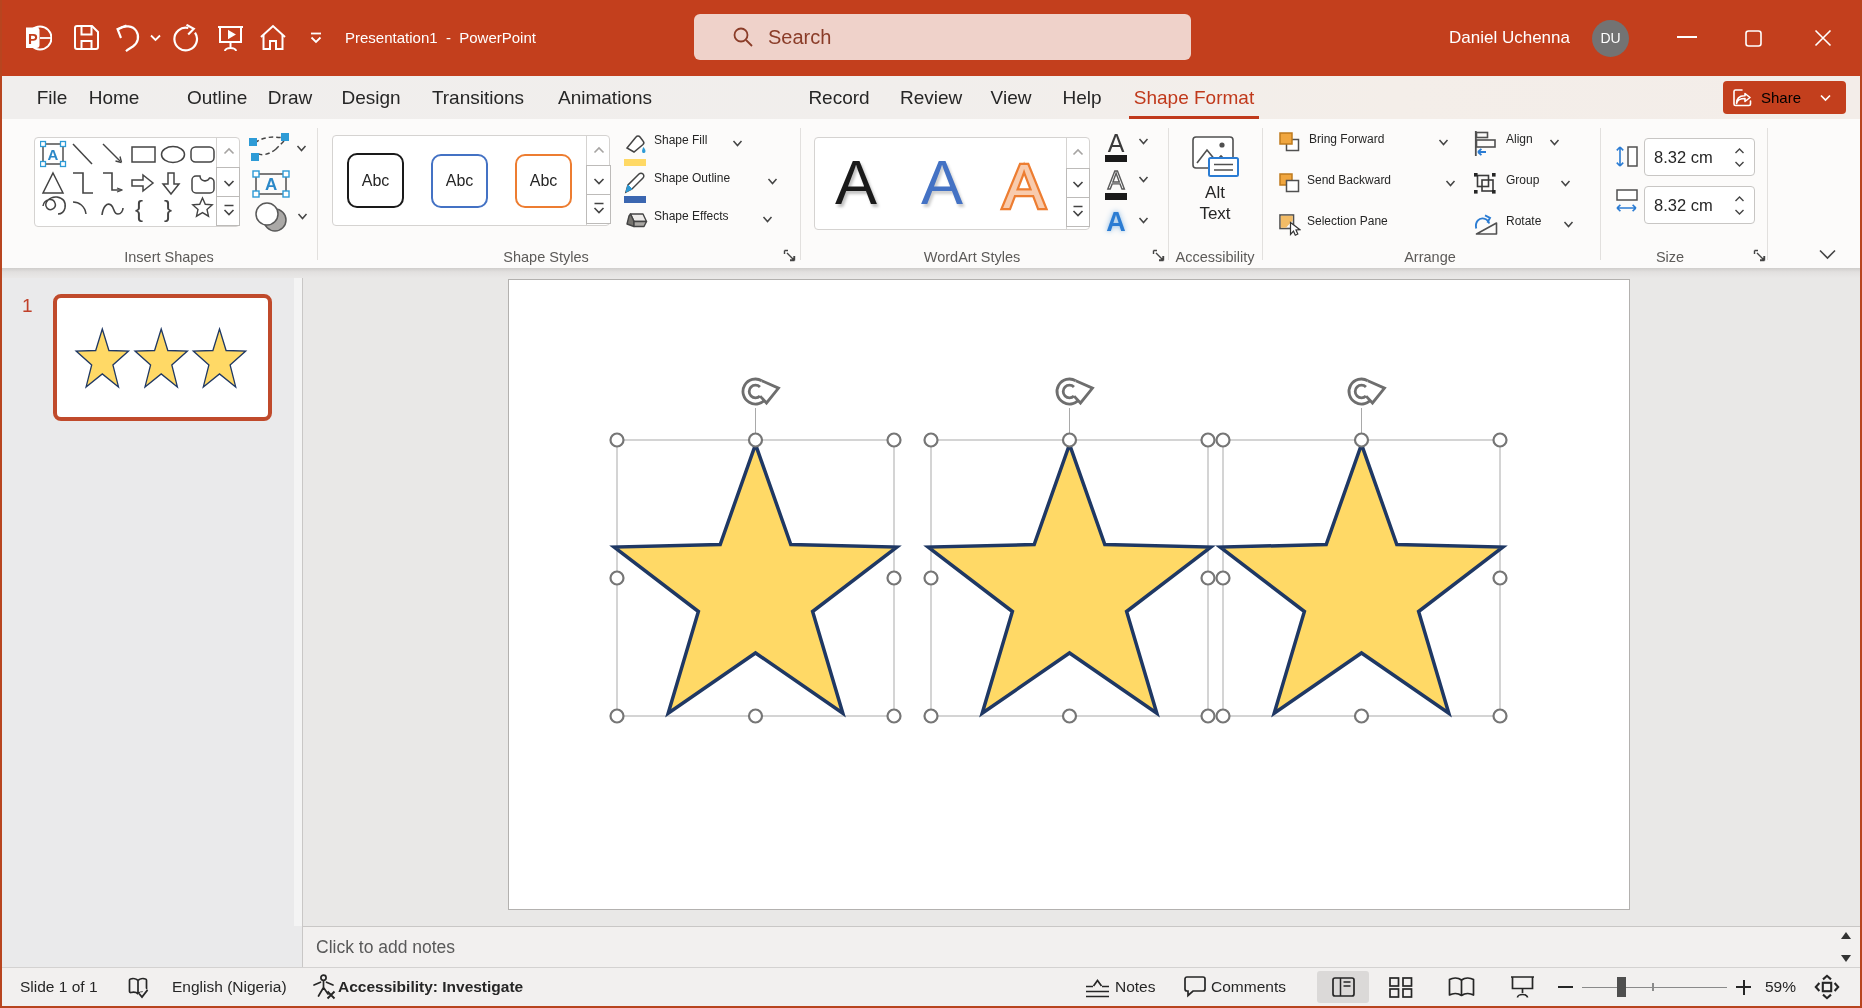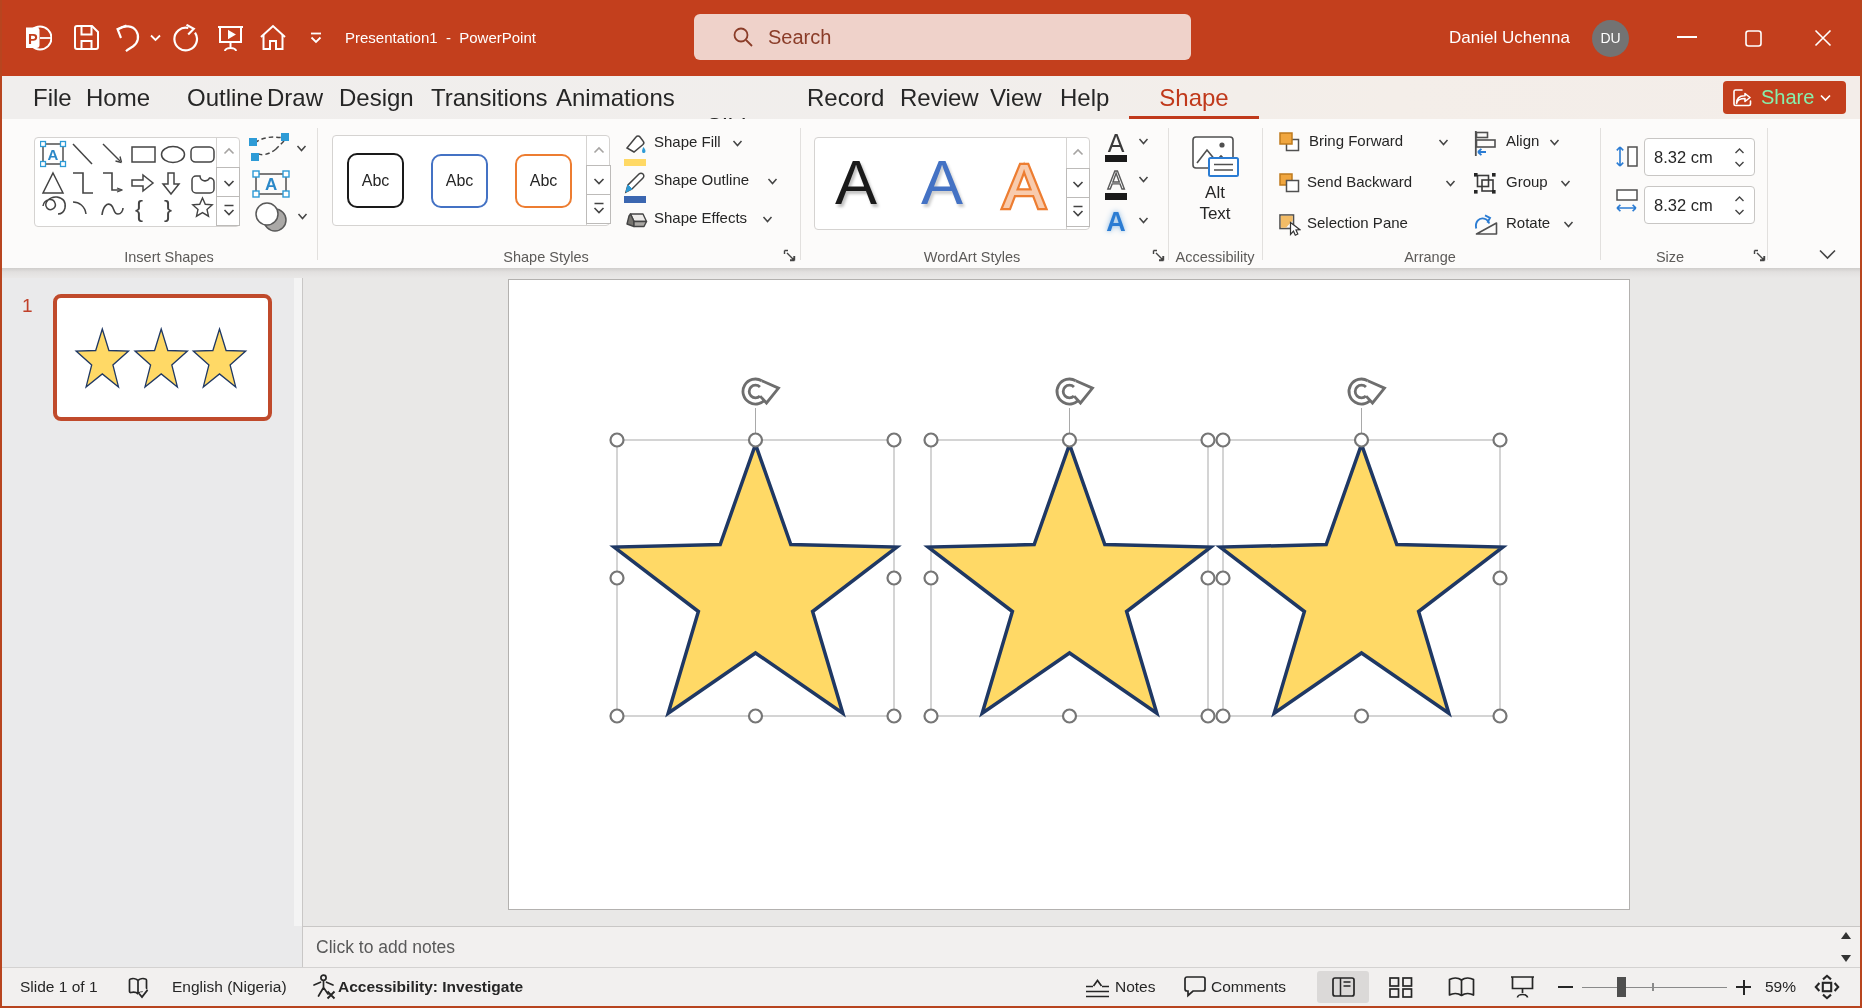--- a/index.html
+++ b/index.html
@@ -13,25 +13,25 @@
   #shadow { position:absolute; left:2px; top:268px; width:1858px; height:10px;
     background:linear-gradient(180deg,#CFCDCB 0%,#E2E0DF 40%,#E9E8E7 100%); }
   #panel { position:absolute; left:2px; top:278px; width:300px; height:689px; background:#EAEAEB; }
   #panelsep { position:absolute; left:302px; top:278px; width:1px; height:689px; background:#C9C7C6; }
   #canvas { position:absolute; left:303px; top:278px; width:1557px; height:648px; background:#E9E8E7; }
   #notes { position:absolute; left:303px; top:926px; width:1557px; height:41px; background:#F2F0EF; border-top:1px solid #C9C7C6; }
   #statusbar { position:absolute; left:2px; top:967px; width:1858px; height:39px; background:#F2F0EF; border-top:1px solid #D4D2D1; }
   #bleft { position:absolute; left:0; top:0; width:2px; height:1008px; background:#B8451F; z-index:50;}
   #bright { position:absolute; left:1860px; top:0; width:2px; height:1008px; background:#B8451F; z-index:50;}
   #bbottom { position:absolute; left:0; top:1006px; width:1862px; height:2px; background:#B8451F; z-index:50;}
-  .tab { position:absolute; top:0; height:43px; line-height:43px; font-size:24px; color:#262626; text-align:center; }
+  .tab { position:absolute; top:0; height:43px; line-height:43px; font-size:19px; color:#262626; text-align:center; }
   .glabel { position:absolute; top:130px; font-size:14.5px; color:#5C5A58; text-align:center; white-space:nowrap; }
   .gsep { position:absolute; top:9px; width:1px; height:132px; background:#E2E0DE; }
   .gallery { position:absolute; background:#fff; border:1px solid #D5D3D1; border-radius:4px; }
-  .rbtxt { position:absolute; font-size:15px; color:#262626; white-space:nowrap; }
+  .rbtxt { position:absolute; font-size:12px; color:#262626; white-space:nowrap; }
   .chev { position:absolute; width:11px; height:11px; }
   svg { display:block; }
   .spin { position:absolute; width:111px; height:38px; border:1px solid #C8C6C4; border-radius:4px; background:#fff; font-size:16.5px; color:#262626; }
   .spin span { position:absolute; left:9px; top:9px; }
 </style>
 </head>
 <body>
 <div id="titlebar">
   <svg class="abs" style="left:25px;top:25px" width="27" height="26" viewBox="0 0 27 26" fill="none" stroke="#fff" stroke-width="2">
     <circle cx="15" cy="13" r="11.5"></circle>
@@ -101,21 +101,21 @@
   <div class="tab" style="left:898px;width:60px;">Review</div>
   <div class="tab" style="left:988px;width:42px;">View</div>
   <div class="tab" style="left:1058px;width:44px;">Help</div>
   <div class="tab" style="left:1127px;width:130px;color:#C0391B;">Shape Format</div>
   <div class="abs" style="left:1127px;top:40px;width:130px;height:3px;background:#C0391B;"></div>
   <div class="abs" style="left:1721px;top:5px;width:123px;height:33px;background:#C33F1D;border-radius:4px;">
     <svg class="abs" style="left:10px;top:7px" width="20" height="19" viewBox="0 0 20 19" fill="none" stroke="#fff" stroke-width="1.6">
       <path d="M12 5.5 L17 9.5 L12 13.5 V10.5 C6 10.5 4 13 3.5 15.5 C3.5 11 6 7.5 12 7.8 Z" stroke-linejoin="round"></path>
       <path d="M9 2 H2.5 a1.5 1.5 0 0 0 -1.5 1.5 V16 a1.5 1.5 0 0 0 1.5 1.5 H16 a1.5 1.5 0 0 0 1.5 -1.5 V13" stroke-linecap="round"></path>
     </svg>
-    <div class="abs" style="left:38px;top:0;height:33px;line-height:33px;font-size:20px;color:#86efac;">Share</div>
+    <div class="abs" style="left:38px;top:0;height:33px;line-height:33px;font-size:15px;color:#000000;">Share</div>
     <svg class="abs" style="left:96px;top:13px" width="13" height="9" viewBox="0 0 13 9" fill="none" stroke="#fff" stroke-width="1.7">
         <path d="M2 1.5 L6.5 6 L11 1.5"></path>
       </svg>
   </div>
 </div>
 <div id="ribbon">
 
   <div class="gallery" style="left:34px;top:18px;width:206px;height:90px;"></div>
   <svg class="abs" style="left:40px;top:21px" width="176" height="84" viewBox="0 0 176 84" fill="none" stroke="#444" stroke-width="1.5">
 

